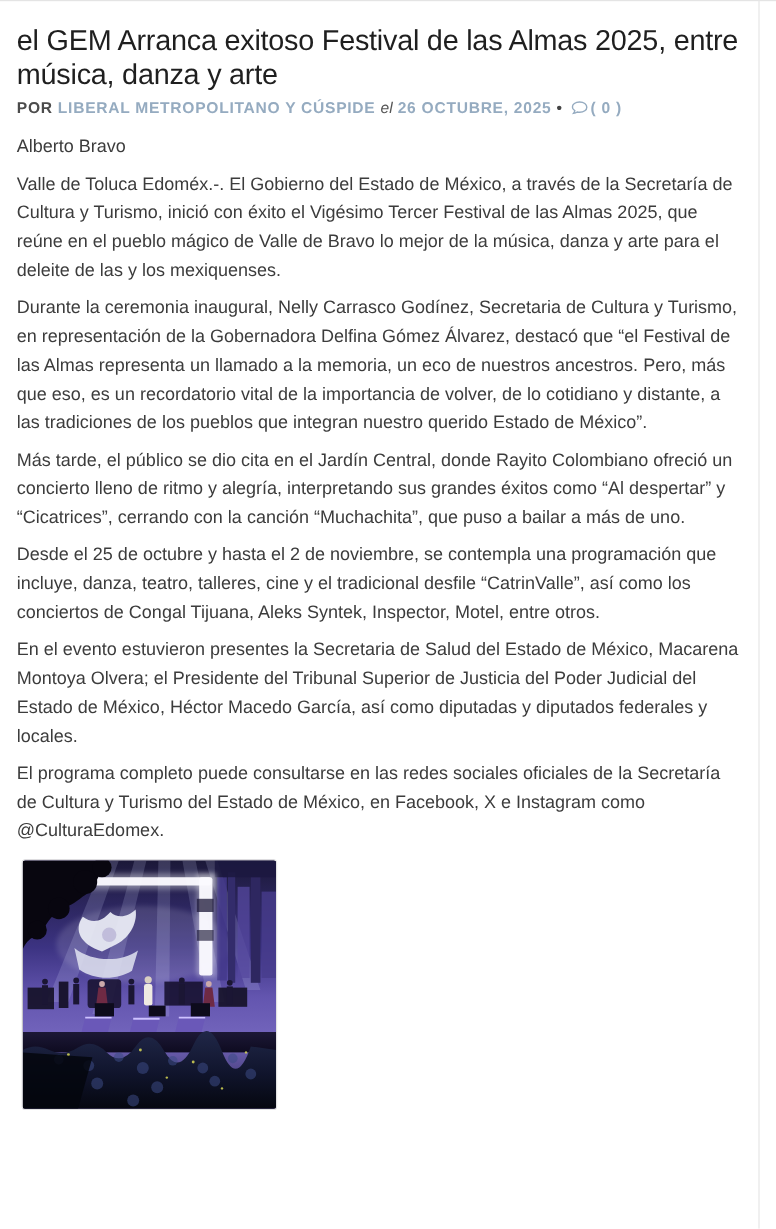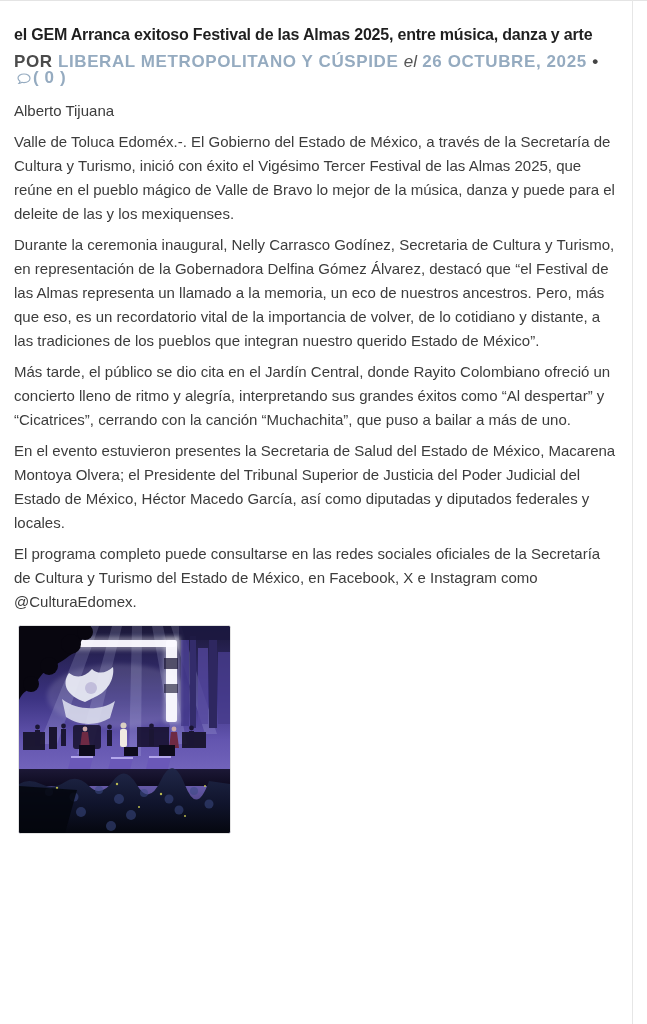--- a/index.html
+++ b/index.html
@@ -10,28 +10,28 @@
     position:relative;
     overflow:hidden;
   }
   .top-border { position:absolute; top:0; left:0; width:647px; height:1px; background:#e4e4e4; }
   .right-divider { position:absolute; top:0; left:632px; width:1px; height:1024px; background:#e6e6e6; }
 
   .content { position:absolute; left:14px; top:21px; width:606px; }
 
   h1.article-title {
     margin:0 0 5px 0;
-    font-size:16px; line-height:28px;
-    font-weight:700; letter-spacing:-0.2px;
+    font-size:24px; line-height:28px;
+    font-weight:400; letter-spacing:-0.2px;
     color:#1f1f1f;
   }
 
   .byline {
     margin:0 0 13px 0;
-    font-size:17px; line-height:16px;
+    font-size:13px; line-height:16px;
     letter-spacing:0.6px;
     color:#4b4b4b;
     font-weight:700;
   }
   .byline .author-link, .byline .date-link, .byline .comments-link {
     color:#95abc0; text-decoration:none; cursor:pointer;
   }
   .byline .connector { font-style:italic; font-weight:400; color:#555; letter-spacing:0; }
   .byline .separator { color:#444; }
   .comments-link { white-space:nowrap; }
@@ -69,24 +69,25 @@
     <span>POR</span>
     <a class="author-link">LIBERAL METROPOLITANO Y CÚSPIDE</a>
     <span class="connector">el</span>
     <a class="date-link">26 OCTUBRE, 2025</a>
     <span class="separator">•</span>
     <a class="comments-link"><svg class="bubble-icon" width="14" height="12" viewBox="0 0 14 12">
           <path d="M7 1 C3.4 1 1 2.9 1 5.1 C1 6.4 1.8 7.5 3 8.2 C2.9 9 2.5 9.8 2 10.4 C3.2 10.3 4.2 9.9 5 9.3 C5.6 9.5 6.3 9.6 7 9.6 C10.6 9.6 13 7.6 13 5.3 C13 3 10.6 1 7 1 Z" fill="none" stroke="#95abc0" stroke-width="1.2"></path>
         </svg><span>( 0 )</span></a>
   </div>
 
-  <p class="body-par">Alberto Tijuana</p>
-  <p class="body-par">Valle de Toluca Edoméx.-. El Gobierno del Estado de México, a través de la Secretaría de Cultura y Turismo, inició con éxito el Vigésimo Tercer Festival de las Almas 2025, que reúne en el pueblo mágico de Valle de Bravo lo mejor de la música, danza y puede para el deleite de las y los mexiquenses.</p>
+  <p class="body-par">Alberto Bravo</p>
+  <p class="body-par">Valle de Toluca Edoméx.-. El Gobierno del Estado de México, a través de la Secretaría de Cultura y Turismo, inició con éxito el Vigésimo Tercer Festival de las Almas 2025, que reúne en el pueblo mágico de Valle de Bravo lo mejor de la música, danza y arte para el deleite de las y los mexiquenses.</p>
   <p class="body-par">Durante la ceremonia inaugural, Nelly Carrasco Godínez, Secretaria de Cultura y Turismo, en representación de la Gobernadora Delfina Gómez Álvarez, destacó que “el Festival de las Almas representa un llamado a la memoria, un eco de nuestros ancestros. Pero, más que eso, es un recordatorio vital de la importancia de volver, de lo cotidiano y distante, a las tradiciones de los pueblos que integran nuestro querido Estado de México”.</p>
   <p class="body-par">Más tarde, el público se dio cita en el Jardín Central, donde Rayito Colombiano ofreció un concierto lleno de ritmo y alegría, interpretando sus grandes éxitos como “Al despertar” y “Cicatrices”, cerrando con la canción “Muchachita”, que puso a bailar a más de uno.</p>
+  <p class="body-par">Desde el 25 de octubre y hasta el 2 de noviembre, se contempla una programación que incluye, danza, teatro, talleres, cine y el tradicional desfile “CatrinValle”, así como los conciertos de Congal Tijuana, Aleks Syntek, Inspector, Motel, entre otros.</p>
   <p class="body-par">En el evento estuvieron presentes la Secretaria de Salud del Estado de México, Macarena Montoya Olvera; el Presidente del Tribunal Superior de Justicia del Poder Judicial del Estado de México, Héctor Macedo García, así como diputadas y diputados federales y locales.</p>
   <p class="body-par">El programa completo puede consultarse en las redes sociales oficiales de la Secretaría de Cultura y Turismo del Estado de México, en Facebook, X e Instagram como @CulturaEdomex.</p>
 
   <figure class="article-figure" aria-label="Concert stage with purple and blue lighting, white LED frame, performers and crowd at the Festival de las Almas">
     <svg width="211" height="207" viewBox="0 0 211 207">
       <defs>
         <linearGradient id="g-sky" x1="0" y1="0" x2="0" y2="1">
           <stop offset="0" stop-color="#1b1838"></stop>
           <stop offset="0.35" stop-color="#3c3382"></stop>
           <stop offset="0.55" stop-color="#6355af"></stop>

